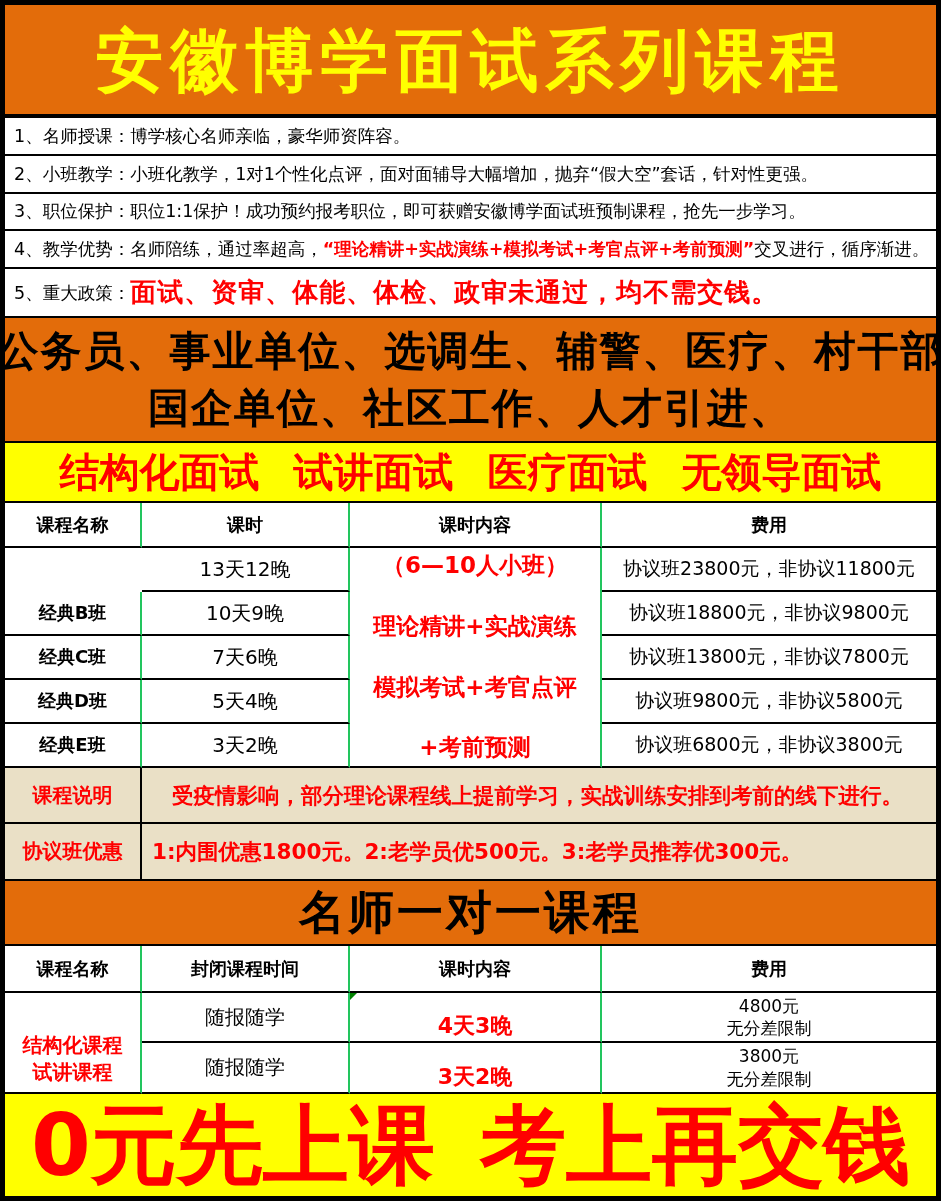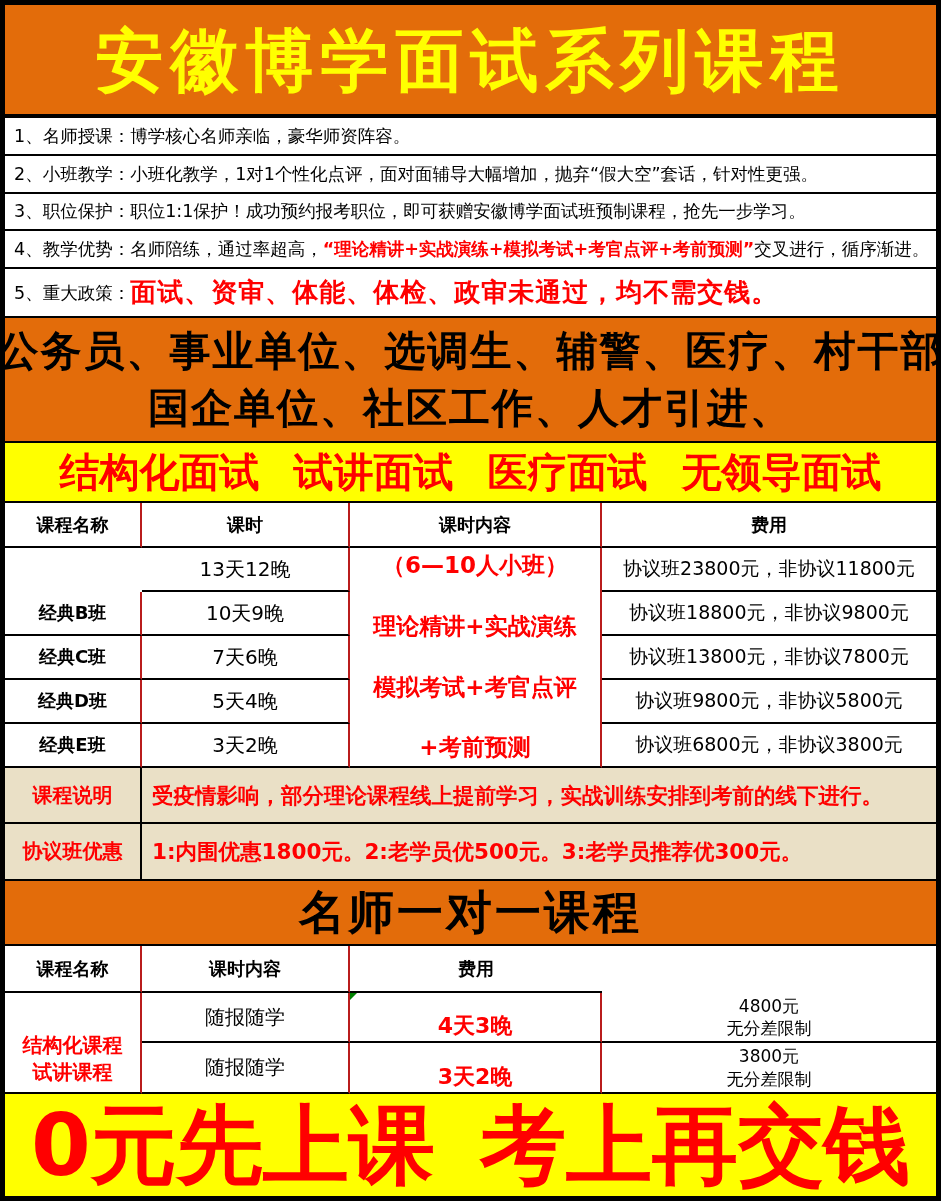--- a/index.html
+++ b/index.html
@@ -64,21 +64,21 @@
     display:flex; align-items:center; justify-content:center; gap:34px;
   }
   .types .type-label {
     color:#FF0000; font-weight:bold; font-size:40px; white-space:nowrap;
   }
 
   
   .grid-table { display:grid; width:100%; background:#fff; }
   .cell {
     display:flex; align-items:center; justify-content:center;
-    border-right:2px solid #b91c1c; border-bottom:2px solid #000;
+    border-right:2px solid #22c55e; border-bottom:2px solid #000;
     text-align:center; position:relative;
   }
   .cell.no-r { border-right:none; }
   .hdr { font-weight:bold; font-size:18px; }
 
   
   .t1 { grid-template-columns:137px 208px 252px 1fr; grid-template-rows:45px repeat(5,44px); flex:0 0 265px; }
   .t1 .course-name { font-weight:bold; font-size:18px; }
   .t1 .duration { font-size:20px; }
   .t1 .fee { font-size:19px; white-space:nowrap; }
@@ -87,21 +87,21 @@
     flex-direction:column; justify-content:space-between;
     color:#FF0000; font-weight:bold; font-size:23px; line-height:1.55;
   }
   .r2{grid-row:2;} .r3{grid-row:3;} .r4{grid-row:4;} .r5{grid-row:5;} .r6{grid-row:6;}
   .col1{grid-column:1;} .col2{grid-column:2;} .col4{grid-column:4;}
 
   
   .note-row {
     display:flex; border-bottom:2px solid #000; background:#EAE0C6;
   }
-  .note-row.n1 { flex:0 0 56px; }
+  .note-row.n1 { flex:0 0 56px;gap:20px; }
   .note-row.n2 { flex:0 0 57px; }
   .note-row .note-label {
     flex:0 0 137px; border-right:2px solid #000;
     display:flex; align-items:center; justify-content:center;
     color:#FF0000; font-weight:bold; font-size:20px;
   }
   .note-row .note-text {
     flex:1; display:flex; align-items:center; padding-left:10px;
     color:#FF0000; font-weight:bold; font-size:21.5px; white-space:nowrap;
   }
@@ -230,20 +230,21 @@
     <div class="note-label">协议班优惠</div>
     <div class="note-text">1:内围优惠1800元。2:老学员优500元。3:老学员推荐优300元。</div>
   </div>
 
   <div class="banner2">
     <div class="banner2-title">名师一对一课程</div>
   </div>
 
   <div class="grid-table t2">
     <div class="cell hdr">课程名称</div>
+    <div class="cell hdr">封闭课程时间</div>
     <div class="cell hdr">课时内容</div>
     <div class="cell hdr no-r">费用</div>
 
     <div class="cell course-names">
       <div>结构化课程</div>
       <div>试讲课程</div>
     </div>
 
     <div class="cell time r2" style="grid-column:2;">随报随学</div>
     <div class="cell duration2 r2" style="grid-column:3;">

